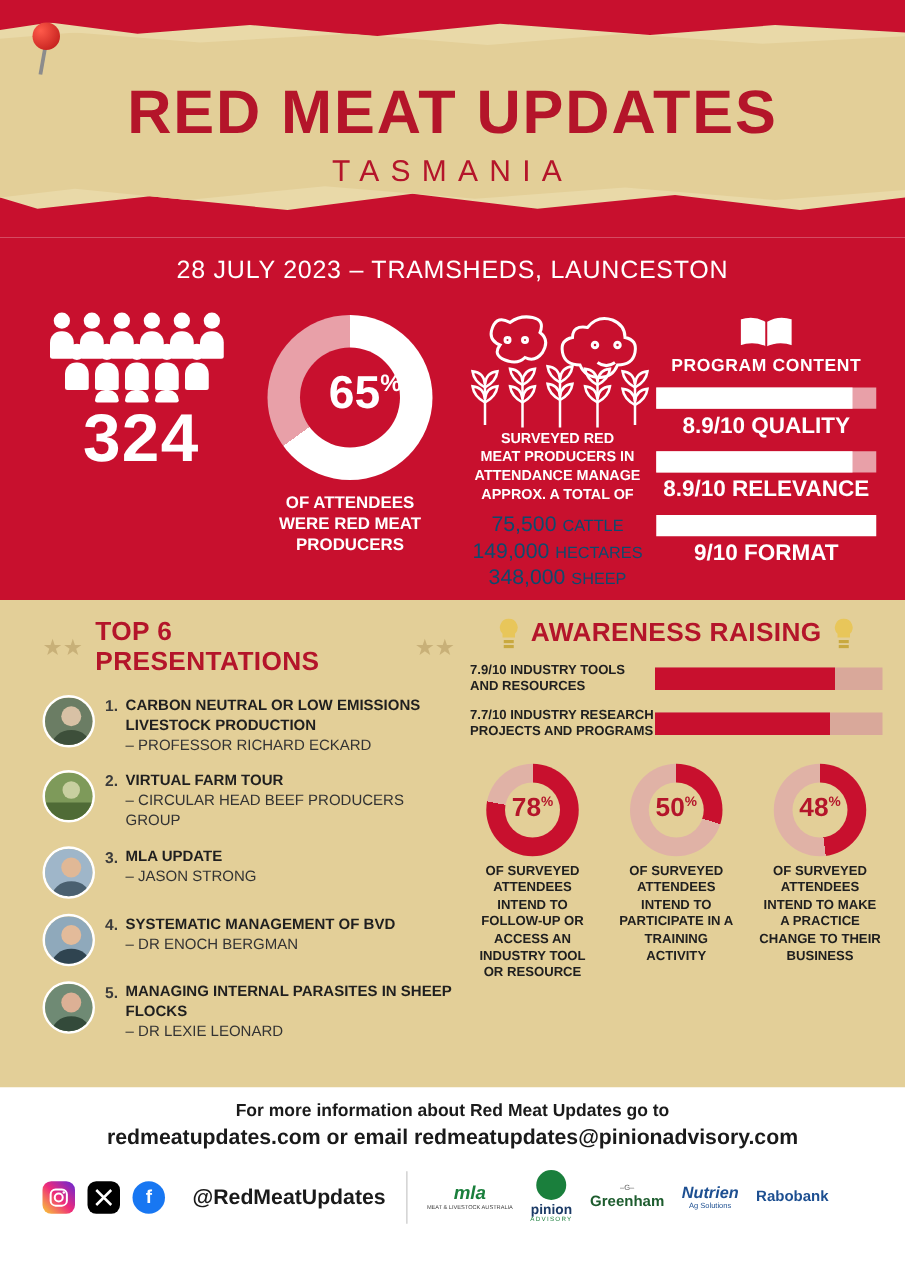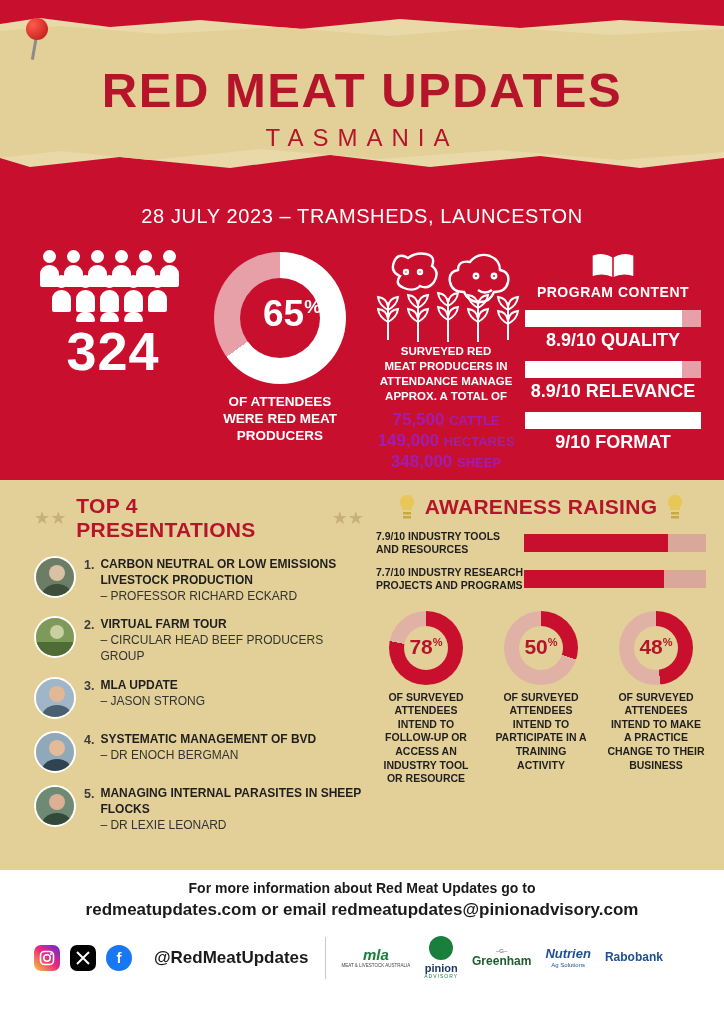--- a/index.html
+++ b/index.html
@@ -91,21 +91,21 @@
     color: #ffffff; font-size: 37px; font-weight: bold;
   }
   .donut65 .val sup { font-size: 19px; vertical-align: super; }
 
   
   .stat3 { position: absolute; left: 360px; top: 248px; width: 172px; text-align:center; }
   .animals { height: 96px; position: relative; }
   .smalltext {
     color: #ffffff; font-size: 11.5px; font-weight: bold; line-height: 1.3; text-transform: uppercase;
   }
-  .numline { color:#a21caf; font-size: 17px; font-weight: bold; line-height: 1.25; }
+  .numline { color:#0c4a6e; font-size: 17px; font-weight: normal; line-height: 1.25; }
   .numline span.unit { font-size: 13px; }
 
   
   .stat4 { position: absolute; left: 520px; top: 250px; width: 186px; }
   .pc-title { color:#ffffff; font-size: 14px; font-weight: bold; text-align:center; letter-spacing:0.5px; }
   .book { width: 46px; height: 30px; margin: 0 auto 4px; position: relative; }
   .bar-wrap { margin-top: 10px; }
   .bar {
     height: 17px; width: 176px; background: #e8a0a8; position: relative; margin: 0 auto;
   }
@@ -328,21 +328,21 @@
         </div>
       <div class="bar-label">9/10 FORMAT</div>
     </div>
   </div>
 
   <div class="tan"></div>
 
   <div class="top5">
     <div class="top5-head">
       <span class="stars">★★</span>
-      <span class="sec-title">TOP 4 PRESENTATIONS</span>
+      <span class="sec-title">TOP 6 PRESENTATIONS</span>
       <span class="stars">★★</span>
     </div>
     <div class="pres-list">
 
       <div class="pres-item">
         <div class="avatar"><svg width="42" height="42">
               <rect width="42" height="42" fill="#6b7d64"></rect>
               <circle cx="21" cy="15" r="8" fill="#d8c1a5"></circle>
               <ellipse cx="21" cy="40" rx="16" ry="14" fill="#3d4f3a"></ellipse>
             </svg></div>

